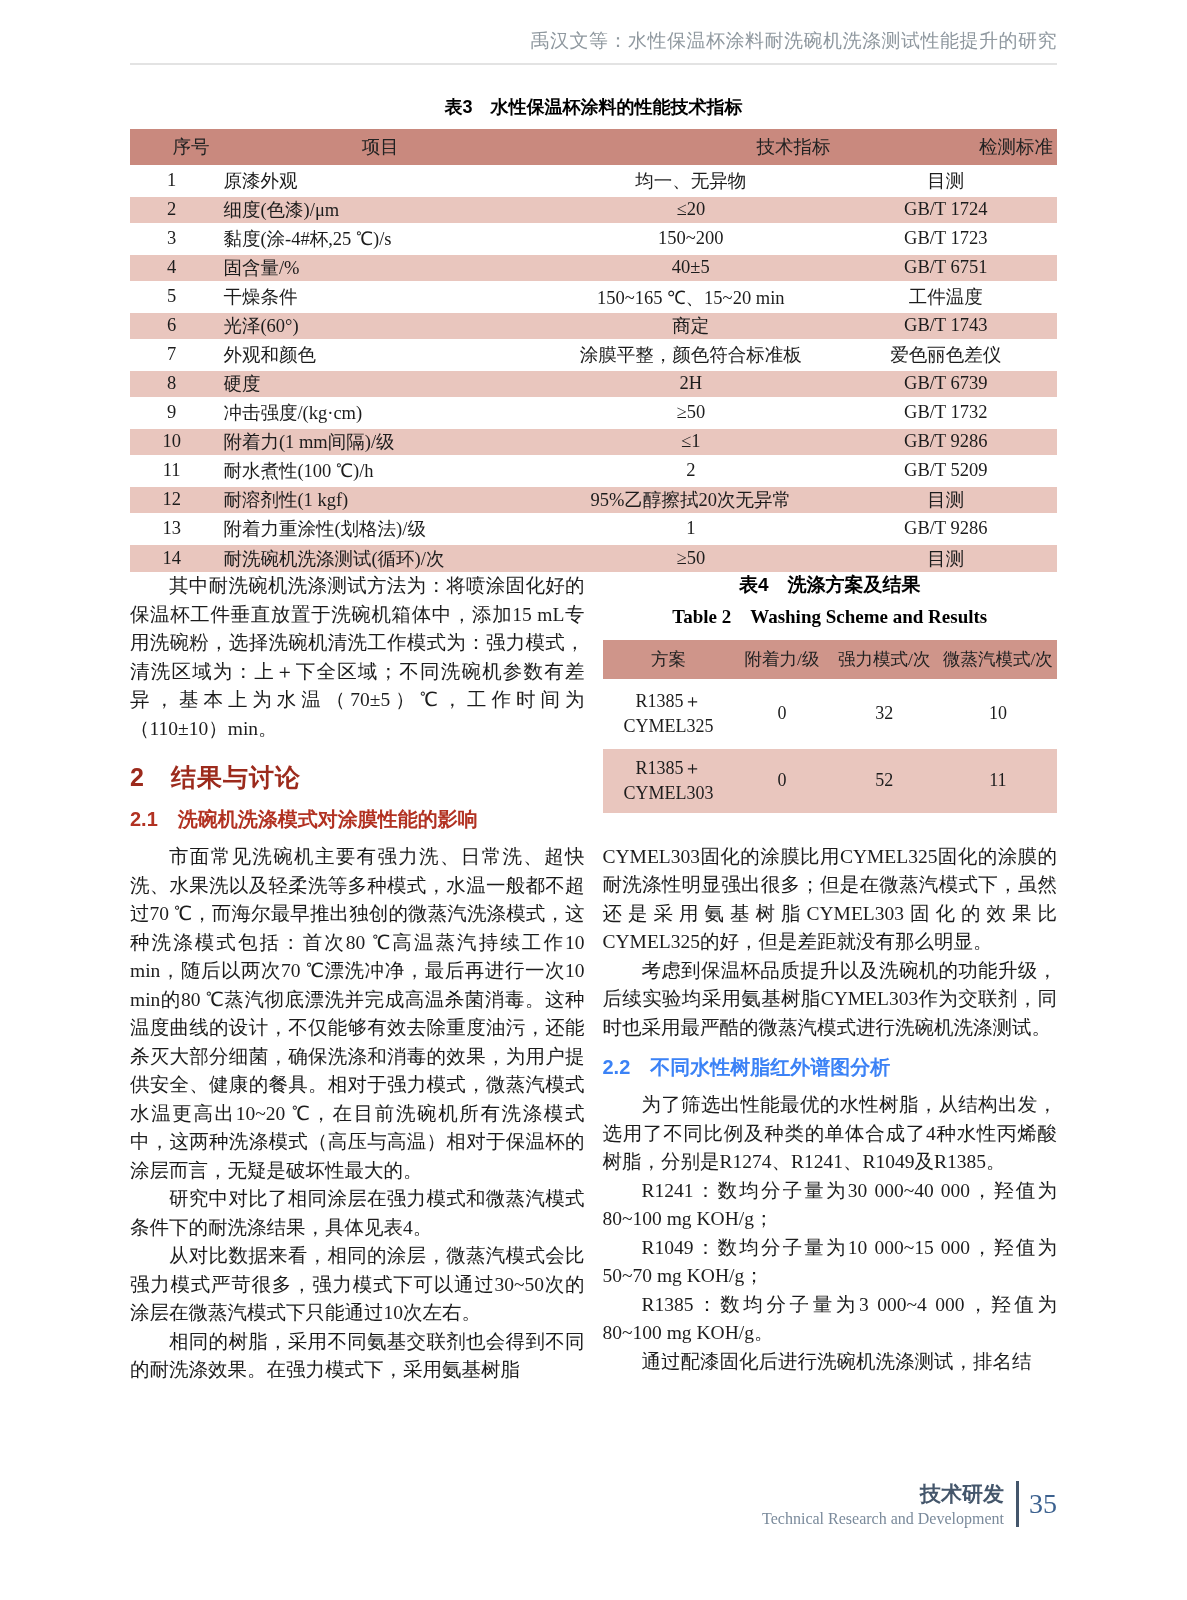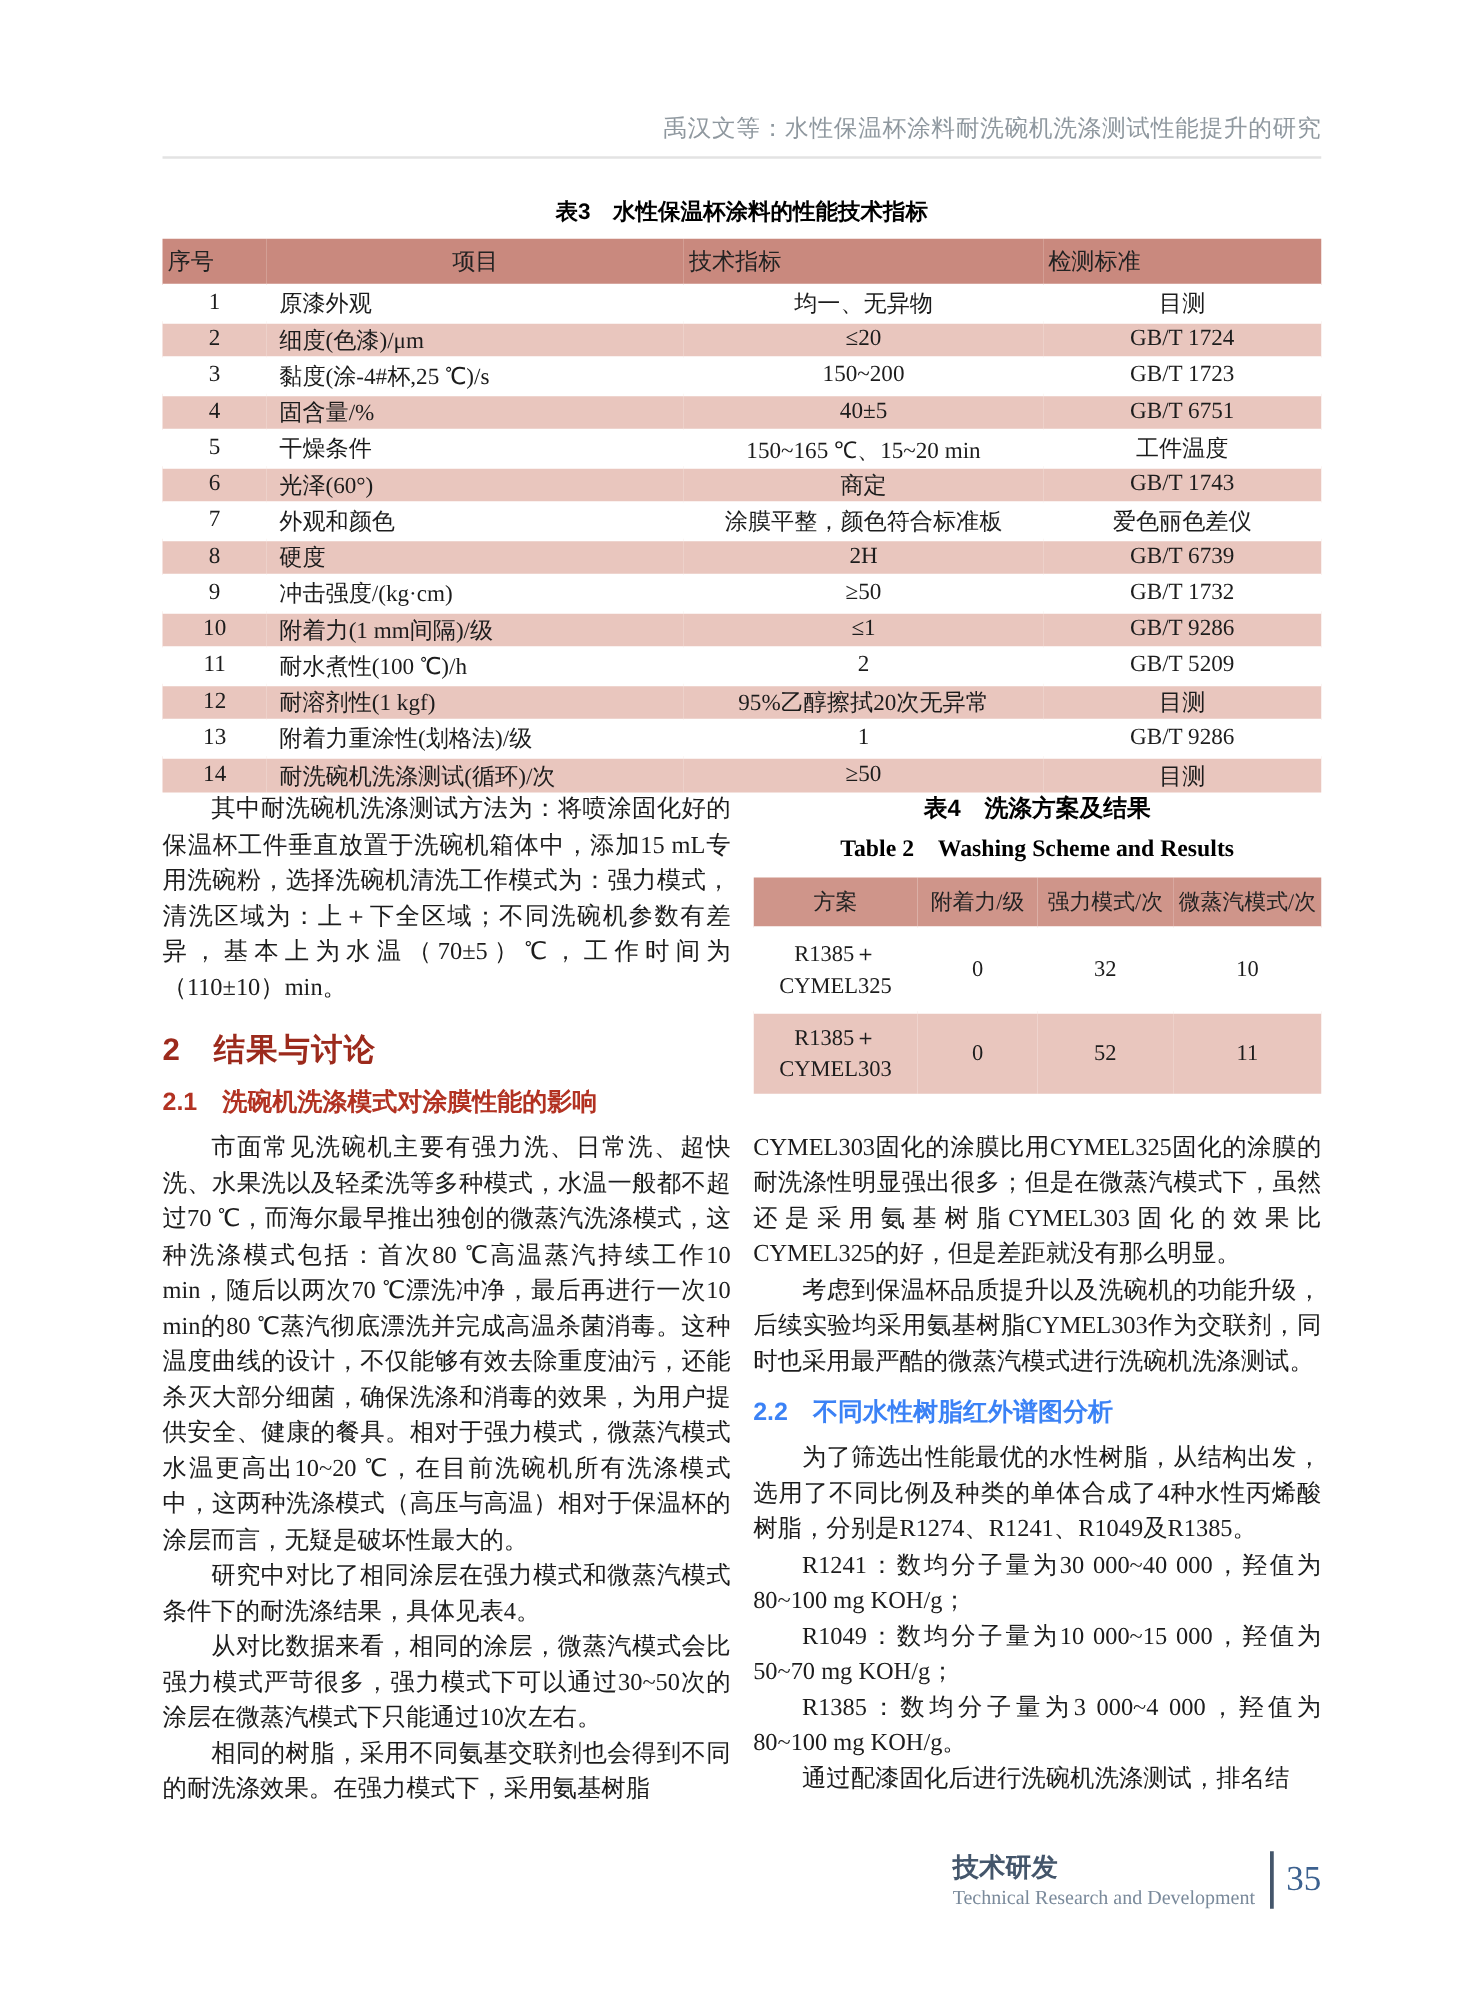--- a/index.html
+++ b/index.html
@@ -11,21 +11,21 @@
     margin: 0 auto;
     background: #ffffff;
     overflow: hidden;
     font-family: "Liberation Serif", serif;
     color: #1c1c1c;
   }
   .content { padding: 0 130px; }
 
   
   .running-head {
-    margin-top: 90px;
+    margin-top: 28px;
     padding-bottom: 9px;
     border-bottom: 2px solid #e3e3e3;
     text-align: right;
     font-family: "Liberation Sans", sans-serif;
     font-size: 19px;
     color: #8f989f;
     letter-spacing: 0.5px;
   }
 
   
@@ -48,21 +48,21 @@
 
   table { width: 100%; border-collapse: collapse; margin-top: 10px; }
   th, td { padding: 0 4px; }
 
   
   .t3 { font-size: 18.5px; }
   .t3 th {
     background: #c9897e;
     font-weight: normal;
     height: 37px;
-    text-align: left;
+    text-align: right;
     color: #222;
   }
   .t3 td { height: 29px; text-align: center; border-top: 3px solid #fff; }
   .t3 tr.alt td { background: #e9c6be; }
   .t3 td:nth-child(2) { text-align: left; padding-left: 10px; }
   .t3 th:nth-child(2) { text-align: center; }
 
   
   .cols { display: flex; gap: 18px; }
   .col { flex: 1; min-width: 0; }
@@ -111,21 +111,21 @@
   .t4 td:first-child { white-space: pre-line; line-height: 25px; }
 
   
   .footer {
     position: absolute;
     right: 130px;
     bottom: 72px;
     display: flex;
     align-items: center;
   }
-  .footer-text { }
+  .footer-text { text-align: right; }
   .footer-cn {
     font-family: "Liberation Sans", sans-serif;
     font-weight: bold;
     font-size: 21px;
     color: #44566b;
   }
   .footer-en {
     font-family: "Liberation Serif", serif;
     font-size: 16px;
     color: #7a8a9b;

